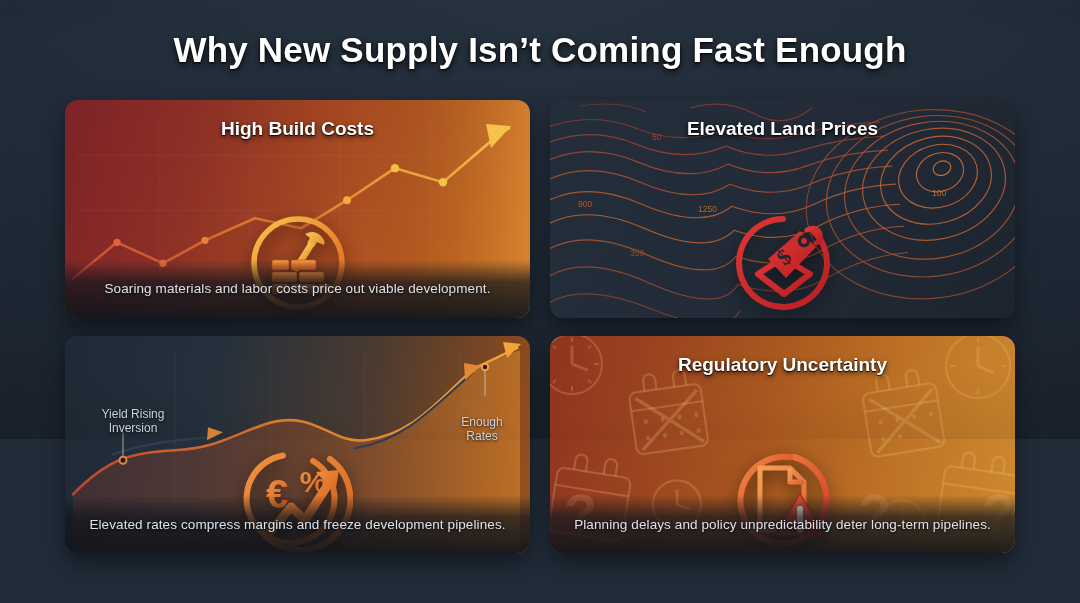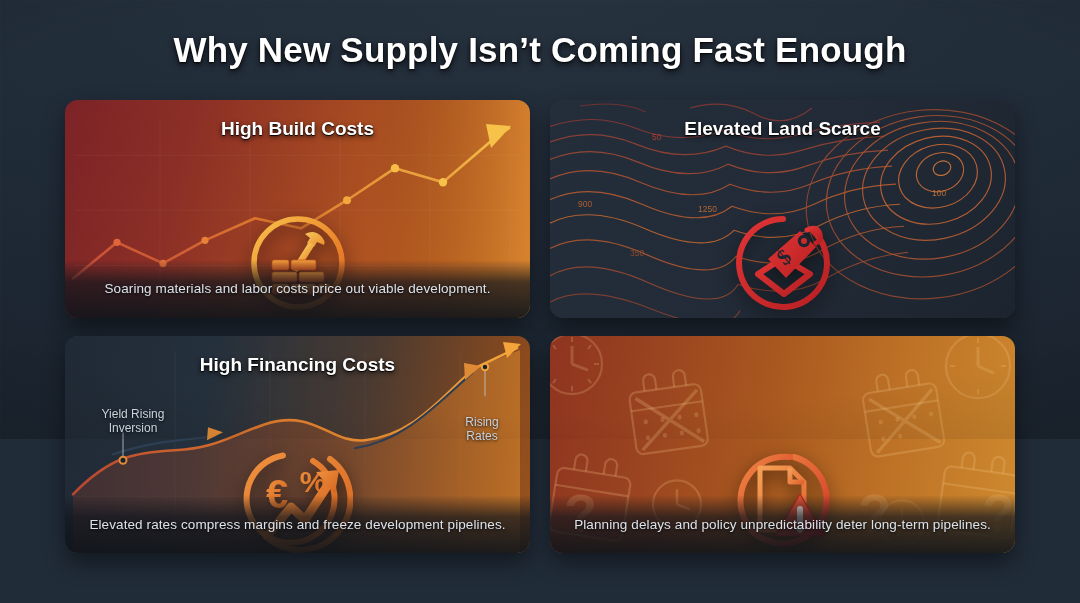--- a/index.html
+++ b/index.html
@@ -213,21 +213,21 @@
           <g font-family="Liberation Sans, sans-serif" font-size="8.5" opacity=".85">
             <text x="102" y="40" fill="#c0402f">50</text>
             <text x="28" y="107" fill="#c4642f">900</text>
             <text x="148" y="112" fill="#c97333">1250</text>
             <text x="80" y="156" fill="#a0512c">350</text>
             <text x="382" y="96" fill="#cf7b3a">100</text>
           </g>
         </svg>
       </div>
 
-      <div class="card-title">Elevated Land Scarce</div>
+      <div class="card-title">Elevated Land Prices</div>
 
       <div class="icon-wrap">
         <svg viewBox="0 0 110 110">
           <defs>
             <linearGradient id="red2" x1="0" y1="0" x2="1" y2="1">
               <stop offset="0%" stop-color="#e03535"></stop>
               <stop offset="100%" stop-color="#b71f22"></stop>
             </linearGradient>
           </defs>
           <path d="M55 11 a44 44 0 1 0 30 11.8" fill="none" stroke="url(#red2)" stroke-width="6" stroke-linecap="round"></path>
@@ -274,28 +274,27 @@
           <path d="M400 44 L416 30 L399 27 Z" fill="#e08a35"></path>
           <g stroke="#c9d2dc" stroke-width="1" opacity=".75">
             <line x1="58" y1="96" x2="58" y2="122"></line>
             <line x1="420" y1="60" x2="420" y2="34"></line>
           </g>
           <circle cx="58" cy="124" r="3.5" fill="#17202b" stroke="#e08a35" stroke-width="2"></circle>
           <circle cx="420" cy="31" r="3.2" fill="#17202b" stroke="#f0a33c" stroke-width="2"></circle>
         </svg>
       </div>
 
-      <div class="card-title">High Financing Costs</div>
 
       <div class="annot left">
         <div>Yield Rising</div>
         <div>Inversion</div>
       </div>
       <div class="annot right">
-        <div>Rising</div>
+        <div>Enough</div>
         <div>Rates</div>
       </div>
 
       <div class="icon-wrap">
         <svg viewBox="0 0 110 110">
           <defs>
             <linearGradient id="or3" x1="0" y1="0" x2="1" y2="1">
               <stop offset="0%" stop-color="#f09340"></stop>
               <stop offset="100%" stop-color="#d4631e"></stop>
             </linearGradient>
@@ -398,20 +397,21 @@
           </g>
 
           <g fill="#f6c98a" fill-opacity=".20" font-family="Liberation Sans, sans-serif" font-size="54" font-weight="bold">
             <text x="14" y="196">?</text>
             <text x="308" y="196">?</text>
             <text x="432" y="196">?</text>
           </g>
         </svg>
       </div>
 
+      <div class="card-title">Regulatory Uncertainty</div>
 
       <div class="icon-wrap">
         <svg viewBox="0 0 110 110">
           <defs>
             <linearGradient id="rg4" x1="0" y1="0" x2="1" y2="1">
               <stop offset="0%" stop-color="#ef8a45"></stop>
               <stop offset="55%" stop-color="#e25e33"></stop>
               <stop offset="100%" stop-color="#cf2b2b"></stop>
             </linearGradient>
             <linearGradient id="doc4" x1="0" y1="0" x2="1" y2="1">

